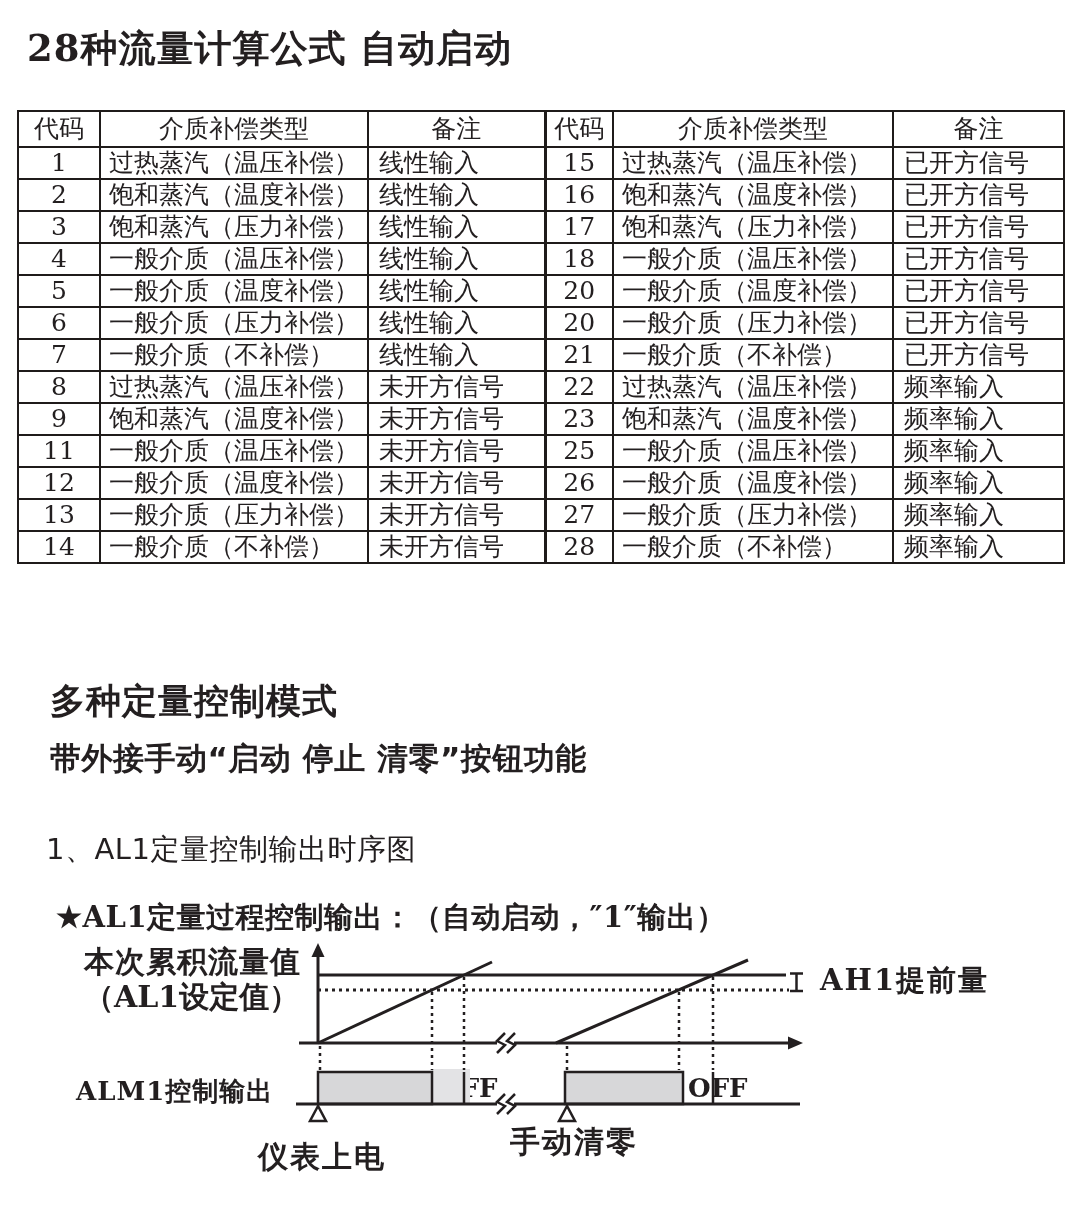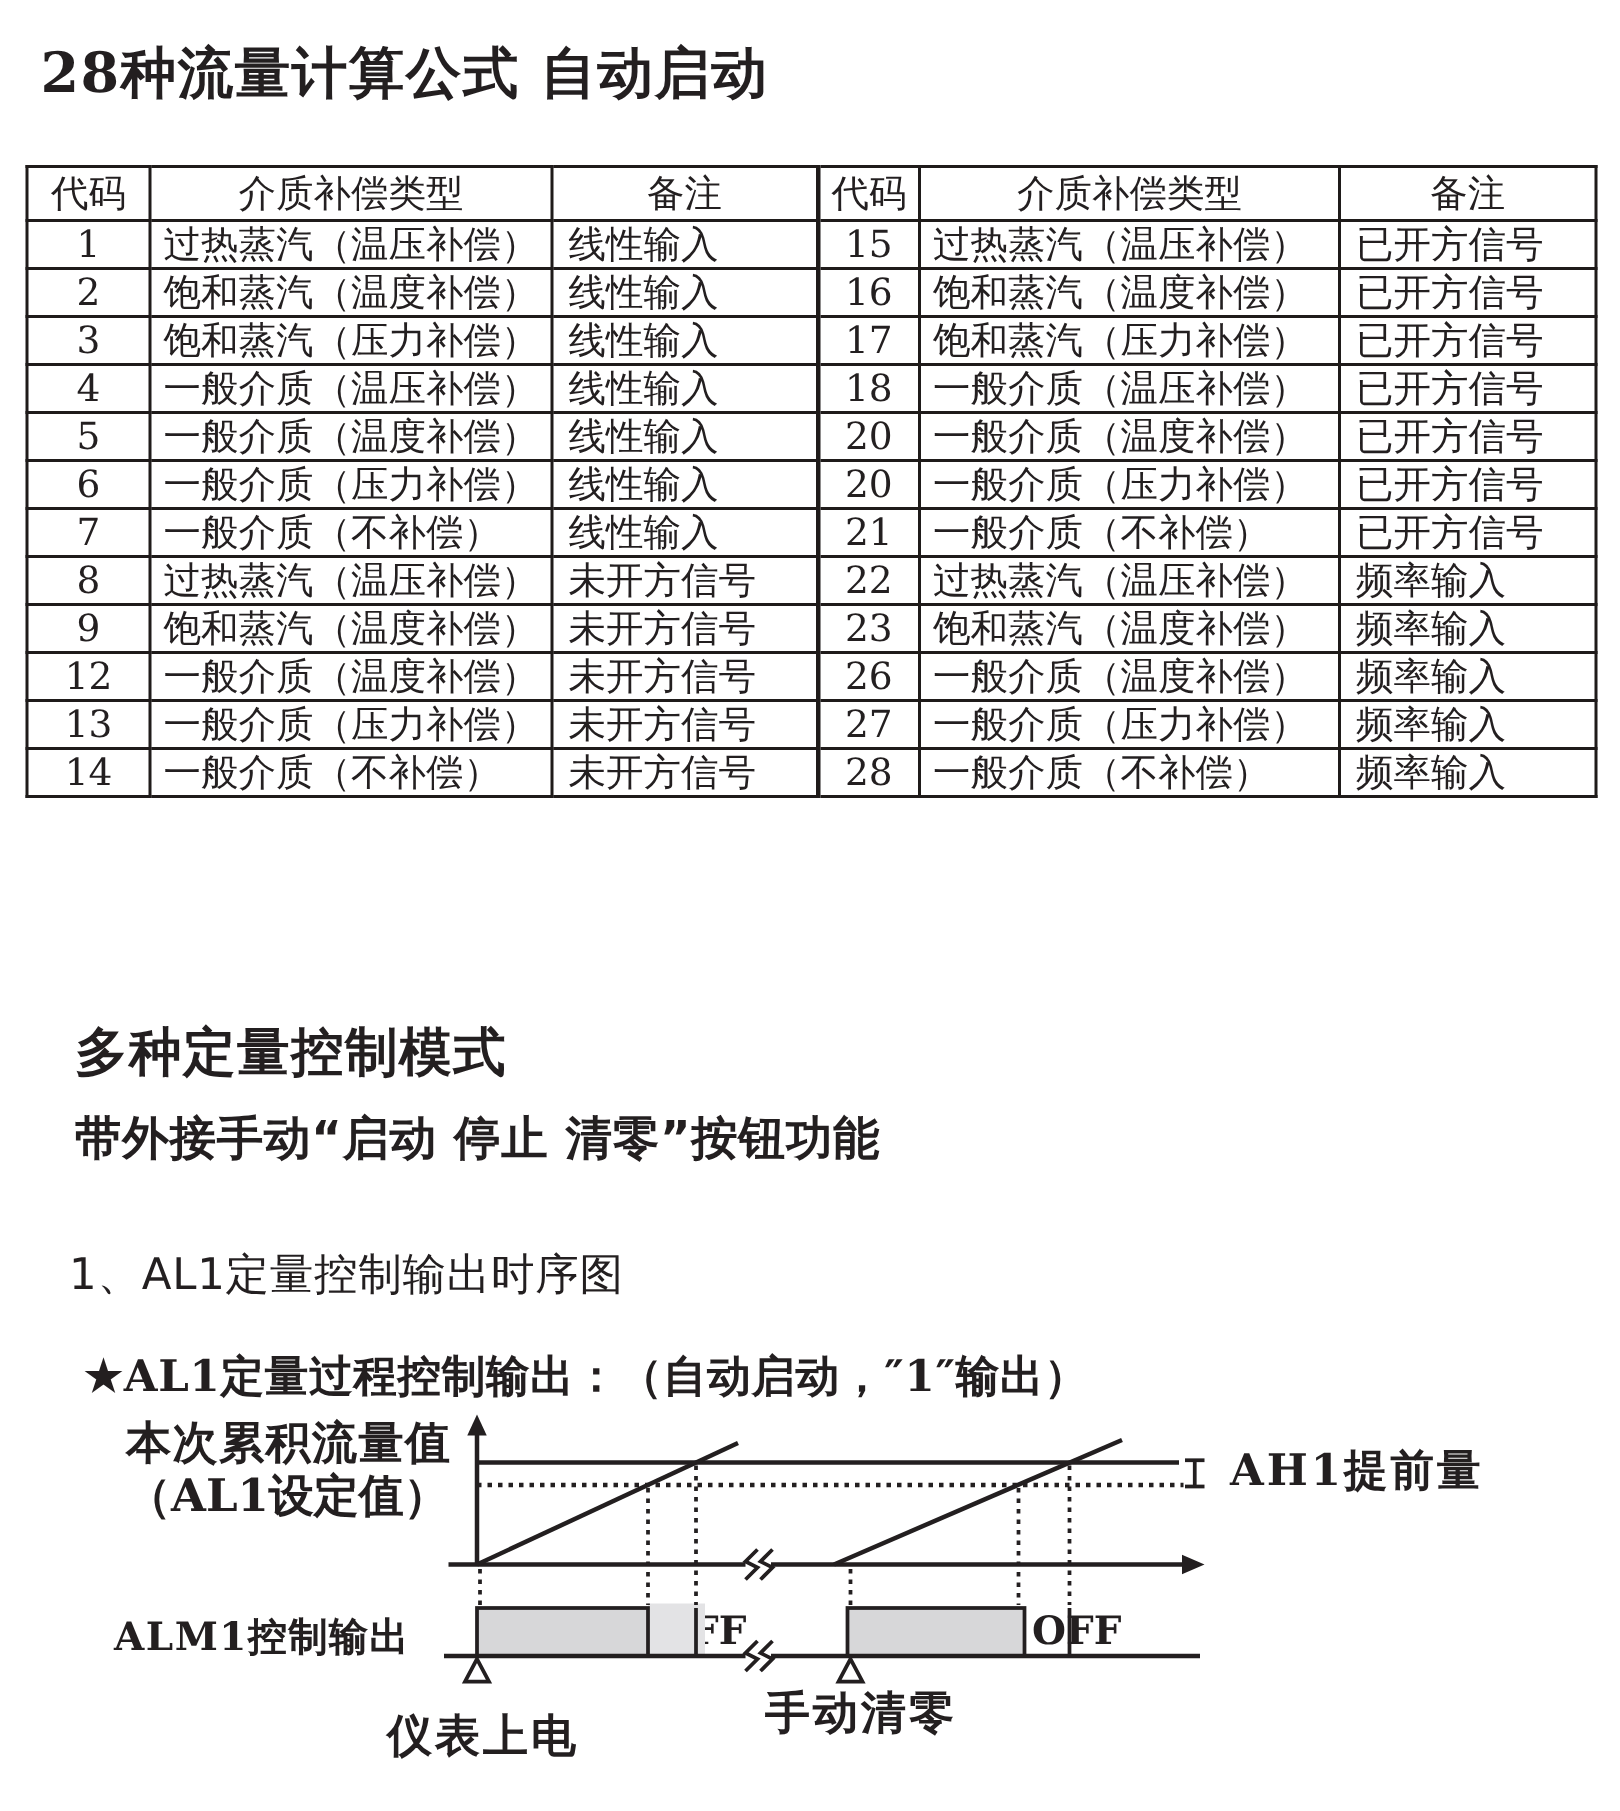--- a/index.html
+++ b/index.html
@@ -153,20 +153,28 @@
       </tr>
       <tr>
         <td class="c0">9</td>
         <td class="c1">饱和蒸汽（温度补偿）</td>
         <td class="c2">未开方信号</td>
         <td class="c3">23</td>
         <td class="c4">饱和蒸汽（温度补偿）</td>
         <td class="c5">频率输入</td>
       </tr>
       <tr>
+        <td class="c0">11</td>
+        <td class="c1">一般介质（温压补偿）</td>
+        <td class="c2">未开方信号</td>
+        <td class="c3">25</td>
+        <td class="c4">一般介质（温压补偿）</td>
+        <td class="c5">频率输入</td>
+      </tr>
+      <tr>
         <td class="c0">12</td>
         <td class="c1">一般介质（温度补偿）</td>
         <td class="c2">未开方信号</td>
         <td class="c3">26</td>
         <td class="c4">一般介质（温度补偿）</td>
         <td class="c5">频率输入</td>
       </tr>
       <tr>
         <td class="c0">13</td>
         <td class="c1">一般介质（压力补偿）</td>

